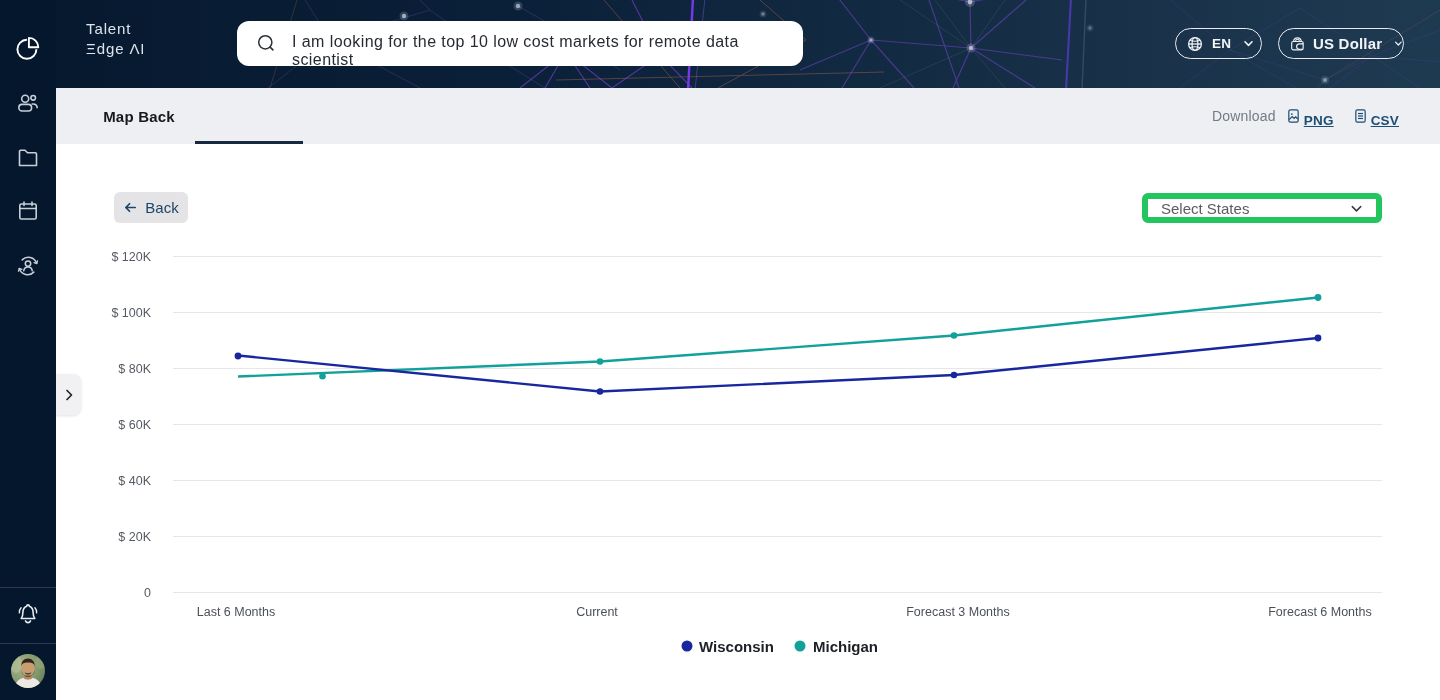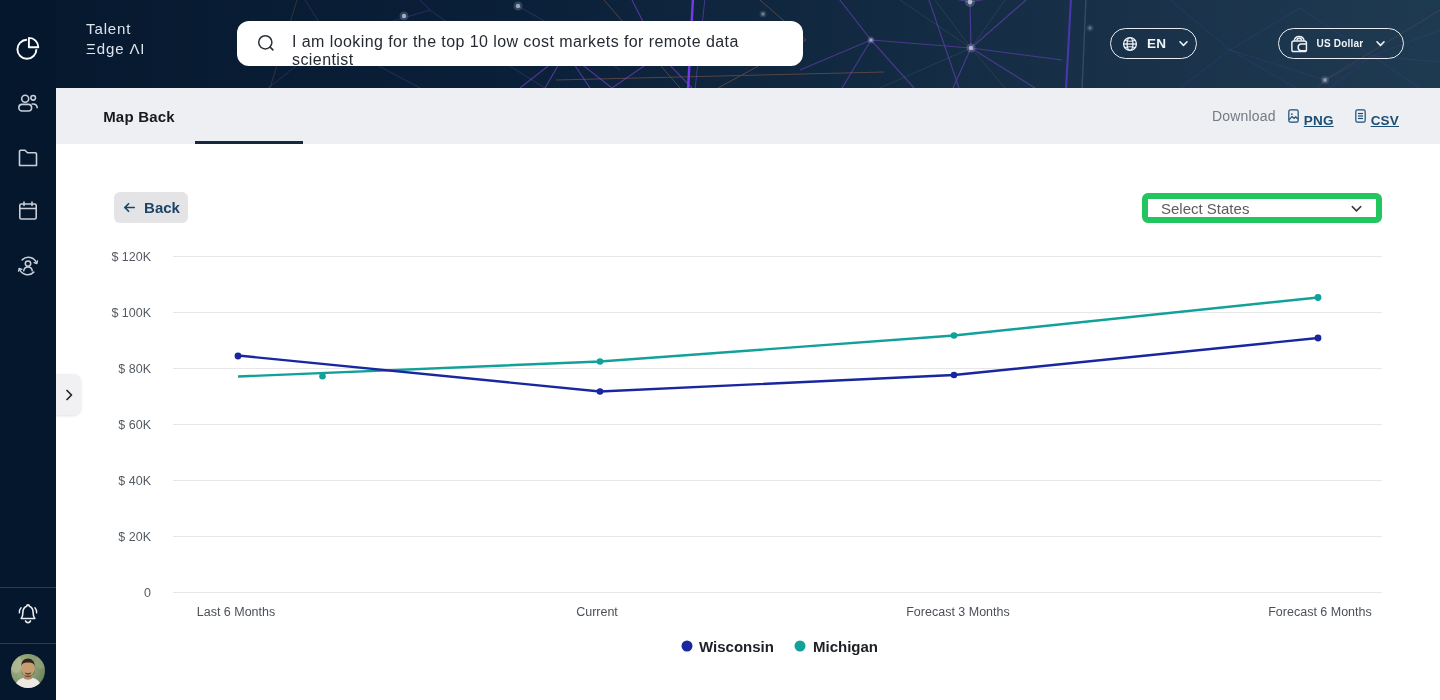--- a/index.html
+++ b/index.html
@@ -20,21 +20,21 @@
 
   
   #tabbar { position:absolute; left:56px; top:88px; width:1384px; height:56px; background:#edeff2; z-index:3; }
   .tab { position:absolute; top:0; height:56px; display:flex; align-items:center; justify-content:center; font-weight:700; font-size:15px; letter-spacing:0.2px; }
   #tab-map { left:28px; width:110px; color:#17191d; }
   #tab-chart { left:138px; width:110px; color:#1d4a68; }
   #tab-underline { position:absolute; left:139px; top:53px; width:108px; height:3px; background:#16293e; }
   #dl { position:absolute; right:41px; top:0; height:56px; display:flex; align-items:center; font-size:14px; color:#747b85; letter-spacing:0.2px; }
   #dl a { color:#1c4d74; font-weight:700; text-decoration:underline; font-size:13.5px; letter-spacing:0.2px;margin-top:9px; }
   #handle { position:absolute; left:56px; top:374px; width:25px; height:41px; background:#f1f1f3; border-radius:0 8px 8px 0; box-shadow:0 1px 3px rgba(0,0,0,0.12); z-index:2; display:flex; align-items:center; justify-content:center; }
-  #backbtn { position:absolute; left:114px; top:192px; width:74px; height:31px; background:#e4e4e6; border-radius:6px; display:flex; align-items:center; justify-content:center; gap:7px; color:#1c4467; font-weight:700; font-size:15px; z-index:2; }
+  #backbtn { position:absolute; left:114px; top:192px; width:74px; height:31px; background:#e4e4e6; border-radius:6px; display:flex; align-items:center; justify-content:center; gap:7px; color:#1c4467; font-weight:400; font-size:15px; z-index:2; }
   #select { position:absolute; left:1142px; top:193px; width:240px; height:30px; border:6px solid #22c55e; border-radius:6px; display:flex; align-items:center; color:#5c5c5c; font-size:15px; padding-left:13px; z-index:2; background:#fff; }
   #chartsvg { position:absolute; left:0; top:0; z-index:1; }
 </style>
 </head>
 <body>
 
 <svg id="chartsvg" width="1440" height="700" viewBox="0 0 1440 700">
 
   <g stroke="#e7e7e7" stroke-width="1">
     <line x1="173" y1="256.5" x2="1382" y2="256.5"></line>
@@ -156,41 +156,41 @@
     </g>
   </svg>
   <div id="logo">Talent<br>Ξdge ΛI</div>
   <div id="searchbar">
     <svg style="position:absolute;left:20px;top:13px" width="20" height="20" viewBox="0 0 20 20">
       <circle cx="8.3" cy="8.3" r="6.6" fill="none" stroke="#2c3138" stroke-width="1.5"></circle>
       <line x1="13.1" y1="13.1" x2="15.9" y2="15.9" stroke="#2c3138" stroke-width="1.6" stroke-linecap="round"></line>
     </svg>
     <div id="searchtext">I am looking for the top 10 low cost markets for remote data scientist</div>
   </div>
-  <div class="pillbtn" style="left:1110px; width:87px; padding-left:11px; gap:9px;">
+  <div class="pillbtn" style="left:1175px; width:87px; padding-left:11px; gap:9px;">
     <svg width="16" height="16" viewBox="0 0 24 24" fill="none" stroke="#eef2f7" stroke-width="2">
       <circle cx="12" cy="12" r="9.6"></circle>
       <ellipse cx="12" cy="12" rx="4.4" ry="9.6"></ellipse>
       <line x1="2.4" y1="12" x2="21.6" y2="12"></line>
       <path d="M 4.2 6.4 Q 12 9.2 19.8 6.4 M 4.2 17.6 Q 12 14.8 19.8 17.6" stroke-width="1.7"></path>
     </svg>
     <span style="font-size:13.5px; letter-spacing:0.2px;">EN</span>
     <svg style="margin-left:3px;" width="11" height="11" viewBox="0 0 14 14" fill="none" stroke="#eef2f7" stroke-width="2" stroke-linecap="round" stroke-linejoin="round">
         <path d="M 2.5 4.8 L 7 9.4 L 11.5 4.8"></path>
       </svg>
   </div>
   <div class="pillbtn" style="left:1278px; width:126px; padding-left:12px; gap:9px;">
     <svg width="16.5" height="18.5" viewBox="0 0 17 19" fill="none" stroke="#eef2f7" stroke-width="1.5">
       <rect x="0.9" y="7.2" width="15" height="10.9" rx="2"></rect>
       <path d="M 3.3 6.9 A 5.15 5.15 0 0 1 13.5 6.9"></path>
       <path d="M 6.1 6.7 A 2.4 2.4 0 0 1 10.9 6.7"></path>
       <path d="M 15.9 10.3 L 10.3 10.3 A 3.55 3.55 0 0 0 10.3 17.3 L 15.9 17.3"></path>
       <circle cx="11" cy="13.8" r="1" fill="#16293e" stroke="none"></circle>
     </svg>
-    <span style="font-size:10px; letter-spacing:0.2px;text-align:center;">US Dollar</span>
+    <span style="font-size:15px; letter-spacing:0.2px;text-align:center;">US Dollar</span>
     <svg style="margin-left:3px;" width="11" height="11" viewBox="0 0 14 14" fill="none" stroke="#eef2f7" stroke-width="2" stroke-linecap="round" stroke-linejoin="round">
         <path d="M 2.5 4.8 L 7 9.4 L 11.5 4.8"></path>
       </svg>
   </div>
 </div>
 
 <div id="sidebar">
 
   <svg class="sideicon" style="top:36px; left:16px;" width="24" height="24" viewBox="0 0 24 24" fill="none" stroke="#ffffff" stroke-width="1.9" stroke-linejoin="round">
     <path d="M 10.9 3.8 A 9.5 9.5 0 1 0 20.4 13.3"></path>

